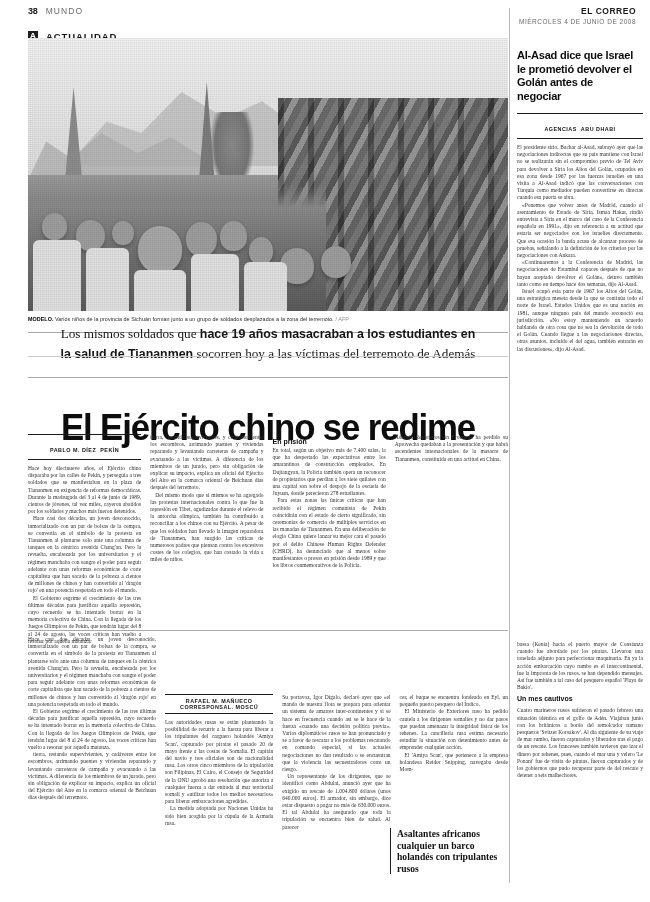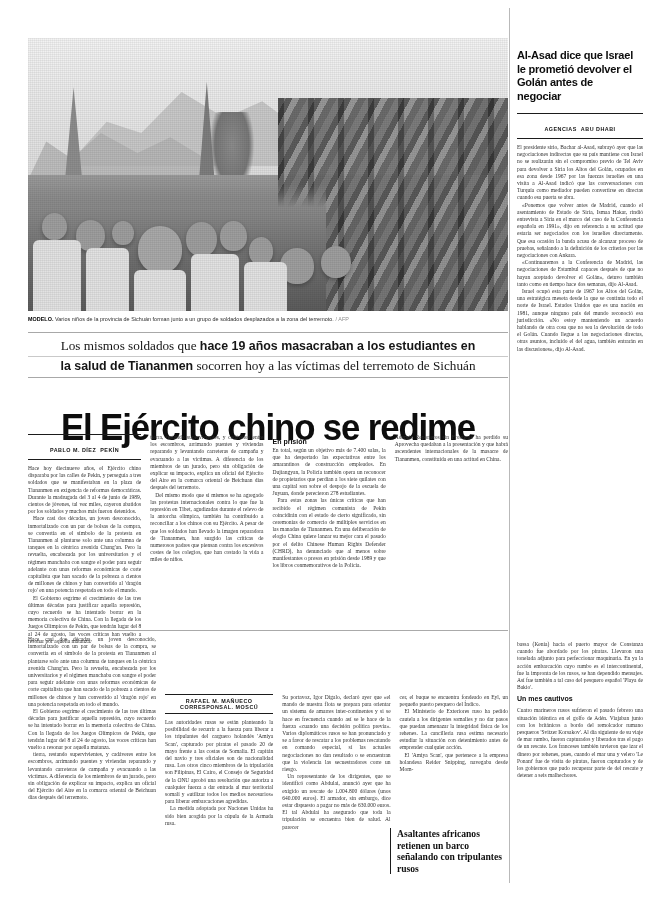--- a/index.html
+++ b/index.html
@@ -136,21 +136,21 @@
     font-size: 5.4px; line-height: 7px; color: #2b2b2b; letter-spacing: 0.05px;
   }
   .caption b { font-weight: bold; color: #000; }
   .caption .credit { color: #8d8d8d; }
 
   
   .sub-rule-top {
     position: absolute; left: 28px; top: 332px; width: 480px; height: 1px; background: #a8a8a8;
   }
   .antetitulo {
-    position: absolute; left: 28px; top: 336px; width: 480px;
+    position: absolute; left: 28px; top: 324px; width: 480px;
     text-align: center;
     font-family: "Liberation Serif", serif;
     font-size: 13.2px; line-height: 20px; color: #161616;
   }
   .antetitulo b { font-family: "Liberation Sans", sans-serif; font-weight: bold; font-size: 12.4px; }
   .sub-rule-mid {
     position: absolute; left: 28px; top: 356px; width: 480px; height: 1px; background: #c9c9c9;
   }
   .sub-rule-bot {
     position: absolute; left: 28px; top: 377px; width: 480px; height: 1px; background: #a8a8a8;
@@ -259,20 +259,36 @@
   }
   .rail-lower {
     position: absolute; left: 517px; top: 636px; width: 126px;
   }
 </style>
 </head>
 <body>
 
 <div class="page">
 
+  <div class="masthead">
+    <div class="mh-left">
+      <div>
+        <span class="mh-folio">38</span>
+        <span class="mh-section">MUNDO</span>
+      </div>
+      <div class="mh-brandrow">
+        <span class="mh-logo">A</span>
+        <span class="mh-actualidad">ACTUALIDAD</span>
+      </div>
+    </div>
+    <div class="mh-right">
+      <div class="mh-paper">EL CORREO</div>
+      <div class="mh-date">MIÉRCOLES 4 DE JUNIO DE 2008</div>
+    </div>
+  </div>
 
   <div class="v-rule-right"></div>
 
   <div class="photo-wrap">
     <div class="photo">
       <div class="ph-sky"></div>
       <div class="ph-mtn"></div>
       <div class="ph-mtn2"></div>
       <div class="ph-flag f1"></div>
       <div class="ph-flag f2"></div>
@@ -302,21 +318,21 @@
 
   <div class="caption">
     <b>MODELO.</b>
     <span>Varios niños de la provincia de Sichuán forman junto a un grupo de soldados desplazados a la zona del terremoto.</span>
     <span class="credit">/ AFP</span>
   </div>
 
   <div class="sub-rule-top"></div>
   <div class="antetitulo">
     <span>Los mismos soldados que </span><b>hace 19 años masacraban a los estudiantes en</b><br>
-    <b>la salud de Tiananmen</b><span> socorren hoy a las víctimas del terremoto de Sichuán</span>
+    <b>la salud de Tiananmen</b><span> socorren hoy a las víctimas del terremoto de Además</span>
   </div>
   <div class="sub-rule-mid"></div>
   <div class="sub-rule-bot"></div>
 
   <h1 class="headline-main">El Ejército chino se redime</h1>
 
   <div class="main-body">
 
     <div class="mb-col">
       <div class="byline-box">
@@ -383,21 +399,21 @@
     <div class="s2-col">
       <div class="bodytext">
         <p class="first">cer, el buque se encuentra fondeado en Eyl, un pequeño puerto pesquero del Índico.</p>
         <p>El Ministerio de Exteriores ruso ha pedido cautela a los dirigentes somalíes y no dar pasos que puedan amenazar la integridad física de los rehenes. La cancillería rusa estima necesario estudiar la situación con detenimiento antes de emprender cualquier acción.</p>
         <p>El 'Amiya Scan', que pertenece a la empresa holandesa Reider Snipping, navegaba desde Mom-</p>
       </div>
     </div>
   </div>
 
   <div class="boxed">
-    <div class="boxed-title">Asaltantes africanos retienen un barco señalando con tripulantes rusos</div>
+    <div class="boxed-title">Asaltantes africanos cualquier un barco holandés con tripulantes rusos</div>
   </div>
 
   <div class="rail">
     <h2 class="rail-headline">Al-Asad dice que Israel le prometió devolver el Golán antes de negociar</h2>
     <div class="rail-byline">
       <span class="byline-name">AGENCIAS</span>
       <span class="byline-name place">ABU DHABI</span>
     </div>
     <div class="rail-body">
       <p class="first">El presidente sirio, Bachar al-Asad, subrayó ayer que las negociaciones indirectas que su país mantiene con Israel no se realizarán sin el compromiso previo de Tel Aviv para devolver a Siria los Altos del Golán, ocupados en esa zona desde 1967 por las fuerzas israelíes en una visita a Al-Asad indicó que las conversaciones con Turquía como mediador pueden convertirse en directas cuando esa puerta se abra.</p>

